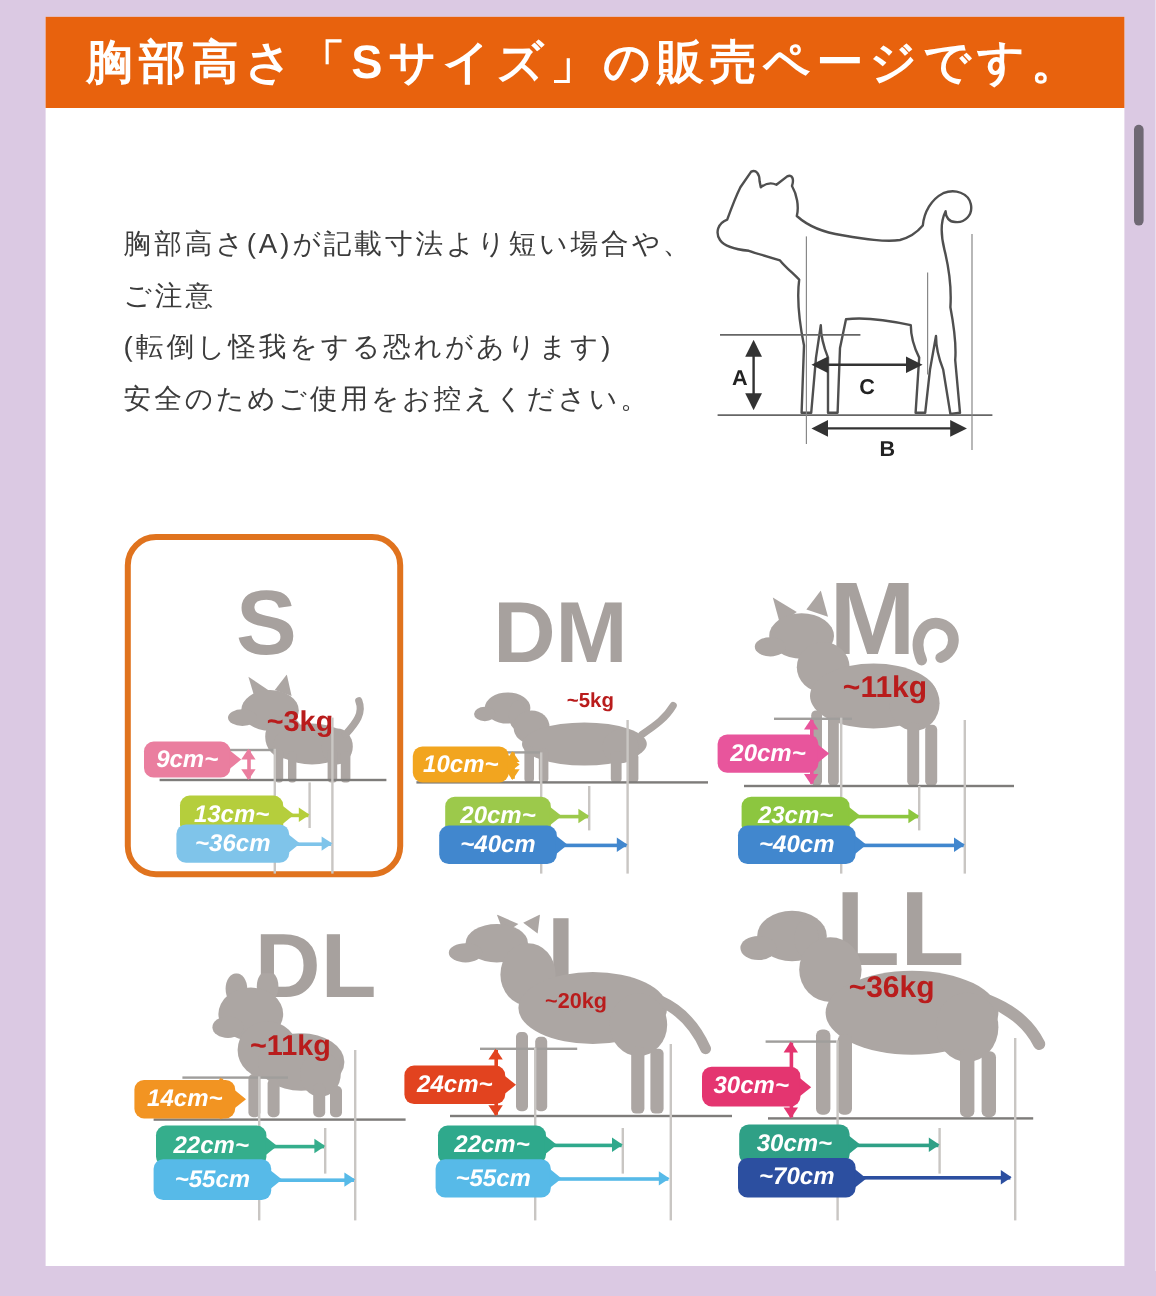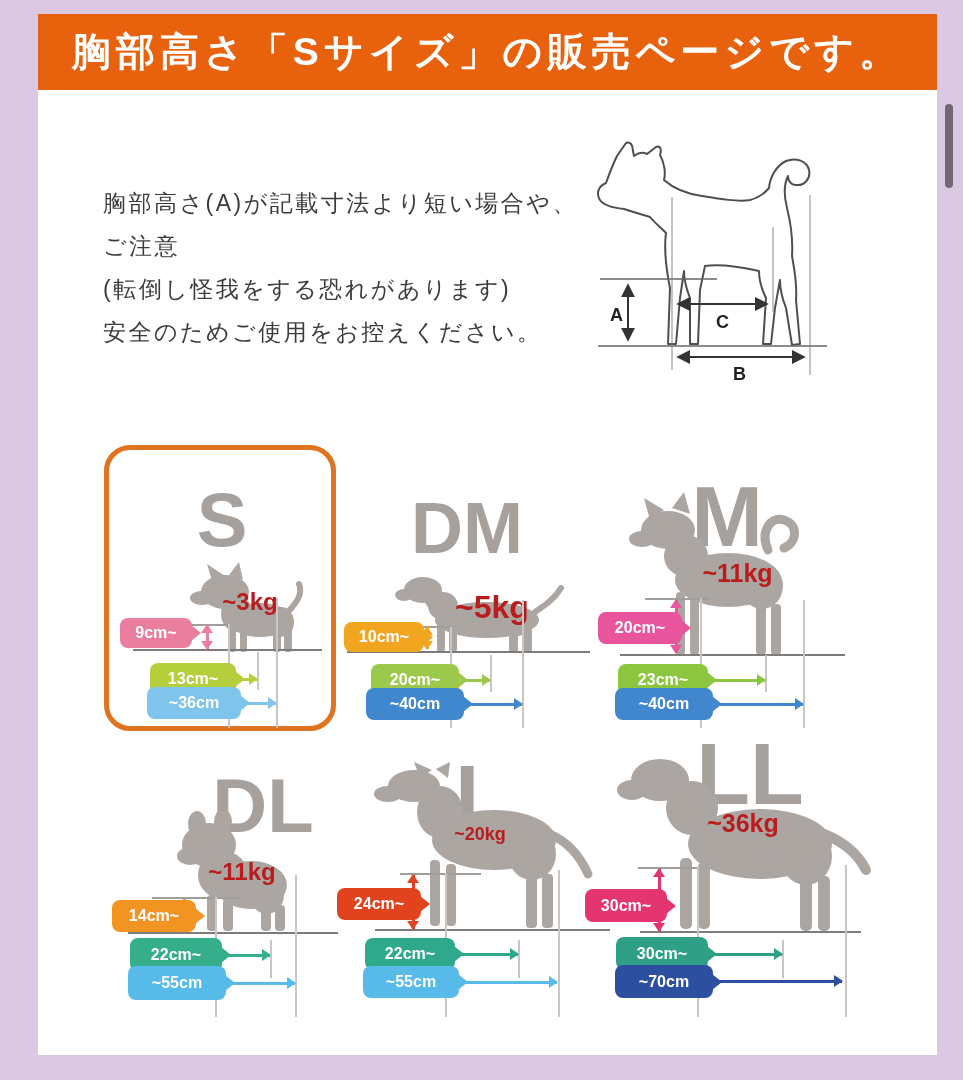--- a/index.html
+++ b/index.html
@@ -17,22 +17,22 @@
   .hl-box{position:absolute;left:66px;top:431px;width:232px;height:286px;border:5px solid var(--hl,#E0731E);
           border-radius:26px;box-sizing:border-box;}
   .letter{position:absolute;color:var(--letter,#A7A19E);font-weight:700;text-align:center;white-space:nowrap;}
   .dog{position:absolute;}
   .dog .f{fill:var(--sil,#ACA6A3);}
   .dog .s{fill:none;stroke:var(--sil,#ACA6A3);stroke-linecap:round;}
   .weight{position:absolute;color:#b91c1c;font-weight:700;text-align:center;white-space:nowrap;}
   .ground{position:absolute;height:2px;background:#7e7c7a;}
   .tick{position:absolute;height:2px;background:#a09e9c;}
   .guide{position:absolute;width:2px;background:#c9c6c3;}
-  .chip{position:absolute;border-radius:8px;color:#fff;font-weight:700;font-size:16px;
-        display:flex;align-items:center;justify-content:center;background:var(--cc);white-space:nowrap;}
+  .chip{position:absolute;border-radius:8px;color:#fff;font-weight:700;font-size:20px;
+        display:flex;align-items:center;justify-content:center;background:var(--cc);white-space:nowrap;font-style:italic;}
   .chip::after{content:"";position:absolute;right:-9px;top:50%;transform:translateY(-50%);
         border:8px solid transparent;border-left:10px solid var(--cc);border-right:0;}
   .chip.chest{--cc:var(--c-chest);}
   .chip.back{--cc:var(--c-back);}
   .chip.len{--cc:var(--c-len);}
   .arrow-h{position:absolute;height:3px;background:var(--ca);}
   .arrow-h::before{content:"";position:absolute;left:-1px;top:-5px;
         border:6px solid transparent;border-right:9px solid var(--ca);border-left:0;}
   .arrow-h::after{content:"";position:absolute;right:-1px;top:-5px;
         border:6px solid transparent;border-left:9px solid var(--ca);border-right:0;}
@@ -123,21 +123,21 @@
       <ellipse class="f" cx="36" cy="26" rx="7" ry="12"></ellipse>
         <ellipse class="f" cx="48" cy="36" rx="15" ry="14"></ellipse>
       <ellipse class="f" cx="92" cy="50" rx="52" ry="18"></ellipse>
       <path class="s" d="M140,42 C152,34 160,28 166,18" stroke-width="6"></path>
       <rect class="f" x="42" y="52" width="8" height="30" rx="3"></rect>
         <rect class="f" x="54" y="54" width="8" height="28" rx="3"></rect>
       <ellipse class="f" cx="122" cy="52" rx="15" ry="14"></ellipse>
       <rect class="f" x="114" y="56" width="9" height="26" rx="3"></rect>
         <rect class="f" x="128" y="58" width="9" height="24" rx="3"></rect>
     </svg>
-    <div class="weight" style="left:412px;top:575px;width:84px;font-size:32px;">~5kg</div>
+    <div class="weight" style="left:412px;top:560px;width:84px;font-size:17px;">~5kg</div>
     <div class="ground" style="left:309px;top:637px;width:243px;"></div>
     <div class="tick" style="left:317px;top:612px;width:95px;"></div>
     <div class="guide" style="left:412px;top:613px;height:101px;"></div>
     <div class="guide" style="left:452px;top:641px;height:37px;"></div>
     <div class="guide" style="left:484px;top:586px;height:128px;"></div>
     <div class="arrow-v chest" style="left:388px;top:613px;height:22px;"></div>
     <div class="chip chest" style="left:306px;top:608px;width:80px;height:30px;">10cm~</div>
     <div class="arrow-h back" style="left:412px;top:665px;width:40px;"></div>
     <div class="chip back" style="left:333px;top:650px;width:88px;height:32px;">20cm~</div>
     <div class="arrow-h len" style="left:412px;top:689px;width:72px;"></div>

